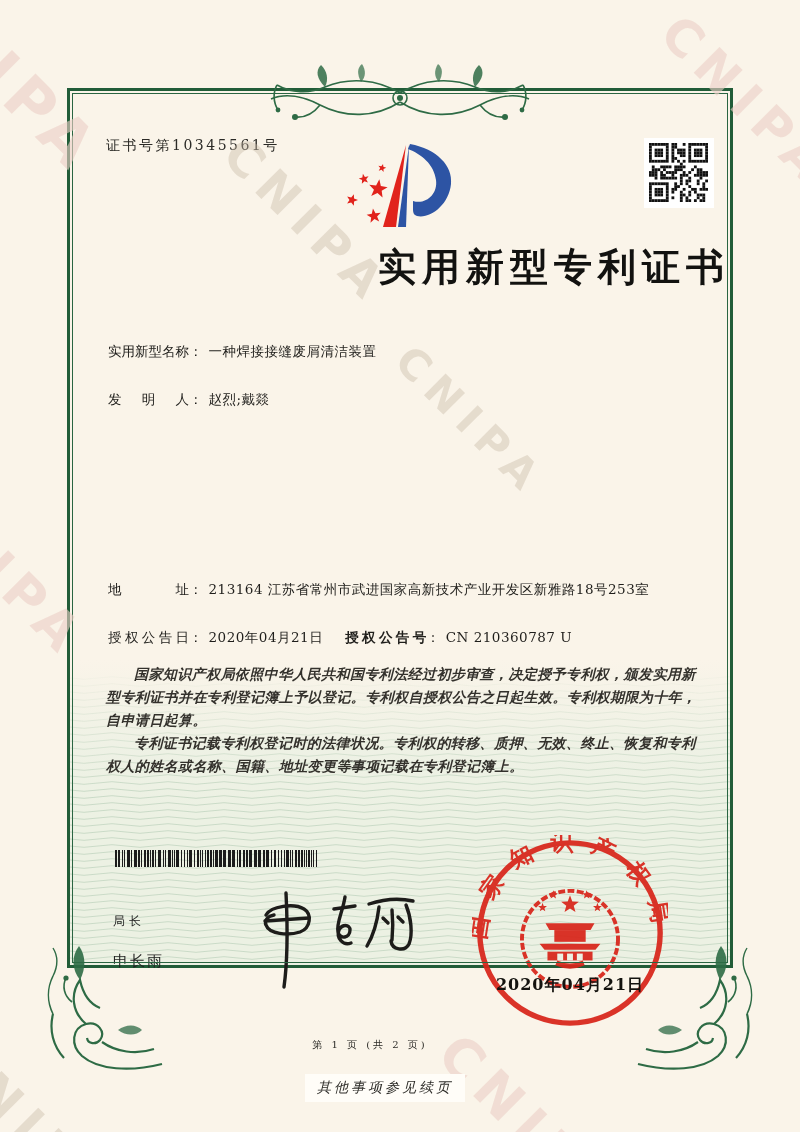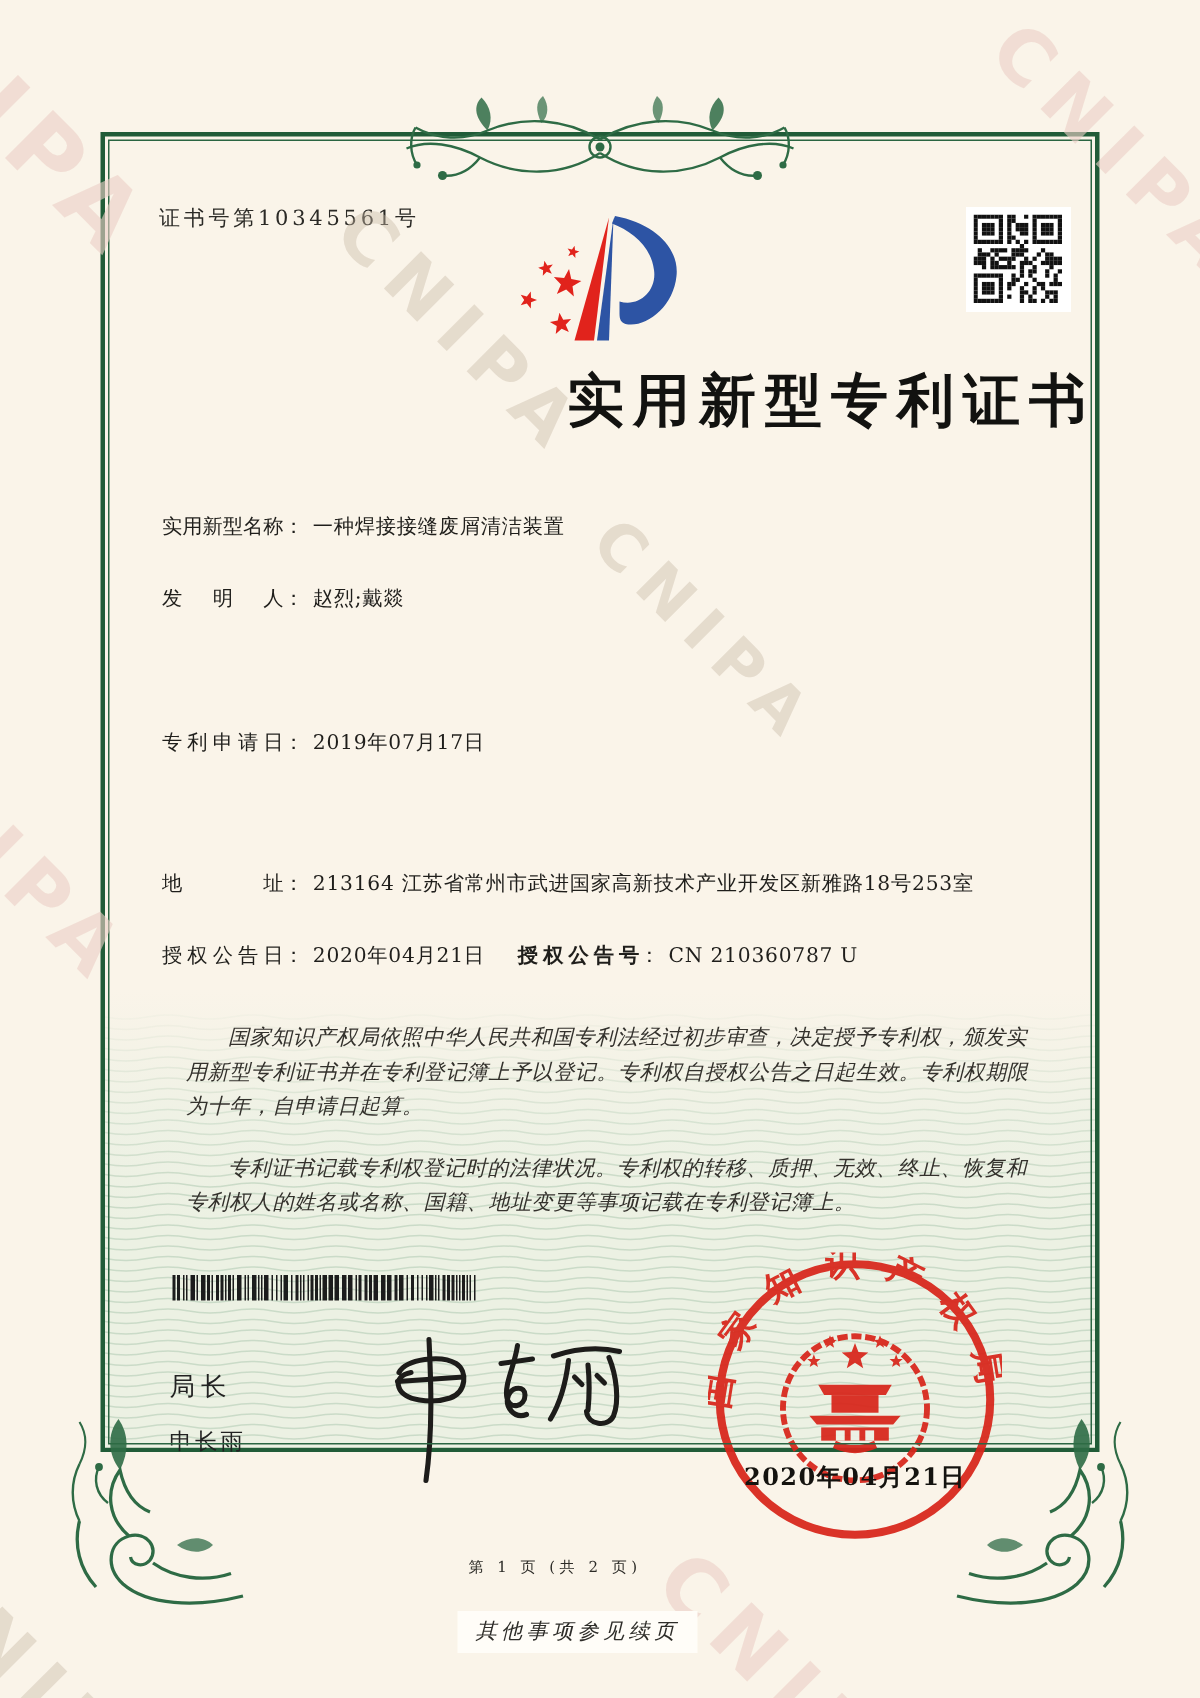--- a/index.html
+++ b/index.html
@@ -43,25 +43,25 @@
   }
   
   .f-row{ position:absolute; left:38px; right:30px; font-size:13.5px; line-height:23px; color:#1f1e1b; white-space:nowrap;}
   .f-label{ display:inline-block; width:81px; text-align:justify; text-align-last:justify; vertical-align:top;}
   .f-colon{ display:inline-block; vertical-align:top; margin-right:6px;}
   .f-value{ display:inline-block; vertical-align:top; max-width:468px; white-space:normal; letter-spacing:.5px;}
   .f-extra{ margin-left:22px;font-weight:bold; }
   
   .notice{ position:absolute; left:36px; top:572px; width:600px;
     font-style:italic; font-size:14px; line-height:23px; color:#33312c; letter-spacing:.4px;}
-  .notice p{ margin:18px; text-indent:2em; }
+  .notice p{ margin:0; text-indent:2em;font-weight:bold; }
   
   .barcode{ position:absolute; left:45px; top:759px; width:206px; height:17px; }
   
-  .sig-title{ position:absolute; left:43px; top:822px; font-size:17px; letter-spacing:4px; font-family:"DejaVu Sans","Liberation Sans",sans-serif; color:#222;}
+  .sig-title{ position:absolute; left:43px; top:822px; font-size:12px; letter-spacing:4px; font-family:"DejaVu Sans","Liberation Sans",sans-serif; color:#222;}
   .sig-name{ position:absolute; left:43px; top:861px; font-size:15px; letter-spacing:2px; font-family:"DejaVu Sans","Liberation Sans",sans-serif; color:#222;}
   .sig-svg{ position:absolute; left:172px; top:792px; width:205px; height:118px; }
   
   .seal{ position:absolute; left:402px; top:744px; width:196px; height:196px; opacity:.93; }
   .seal-date{ position:absolute; left:402px; top:884px; width:196px; text-align:center; z-index:7;
     font-size:16px; font-weight:600; letter-spacing:1px; color:#14130f;}
   
   .page-info{ position:absolute; left:0; right:60px; top:947px; text-align:center; font-size:10px; letter-spacing:3px; color:#2c2b27;}
   .cont-note{
     position:absolute; left:305px; top:1074px; z-index:6;
@@ -378,23 +378,20 @@
       </div>
 
       <div class="title">实用新型专利证书</div>
 
       <div class="f-row" style="top:249px">
         <span class="f-label">实用新型名称</span><span class="f-colon">：</span><span class="f-value">一种焊接接缝废屑清洁装置</span>
       </div>
       <div class="f-row" style="top:297px">
         <span class="f-label">发明人</span><span class="f-colon">：</span><span class="f-value">赵烈;戴燚</span>
       </div>
-      <div class="f-row" style="top:393px">
-        <span class="f-label">专利申请日</span><span class="f-colon">：</span><span class="f-value">2019年07月17日</span>
-      </div>
       <div class="f-row" style="top:487px">
         <span class="f-label">地址</span><span class="f-colon">：</span><span class="f-value">213164 江苏省常州市武进国家高新技术产业开发区新雅路18号253室</span>
       </div>
       <div class="f-row" style="top:535px">
         <span class="f-label">授权公告日</span><span class="f-colon">：</span><span class="f-value">2020年04月21日</span><span class="f-label f-extra">授权公告号</span><span class="f-colon">：</span><span class="f-value">CN 210360787 U</span>
       </div>
 
       <div class="notice">
         <p>国家知识产权局依照中华人民共和国专利法经过初步审查，决定授予专利权，颁发实用新型专利证书并在专利登记簿上予以登记。专利权自授权公告之日起生效。专利权期限为十年，自申请日起算。</p>
         <p>专利证书记载专利权登记时的法律状况。专利权的转移、质押、无效、终止、恢复和专利权人的姓名或名称、国籍、地址变更等事项记载在专利登记簿上。</p>

